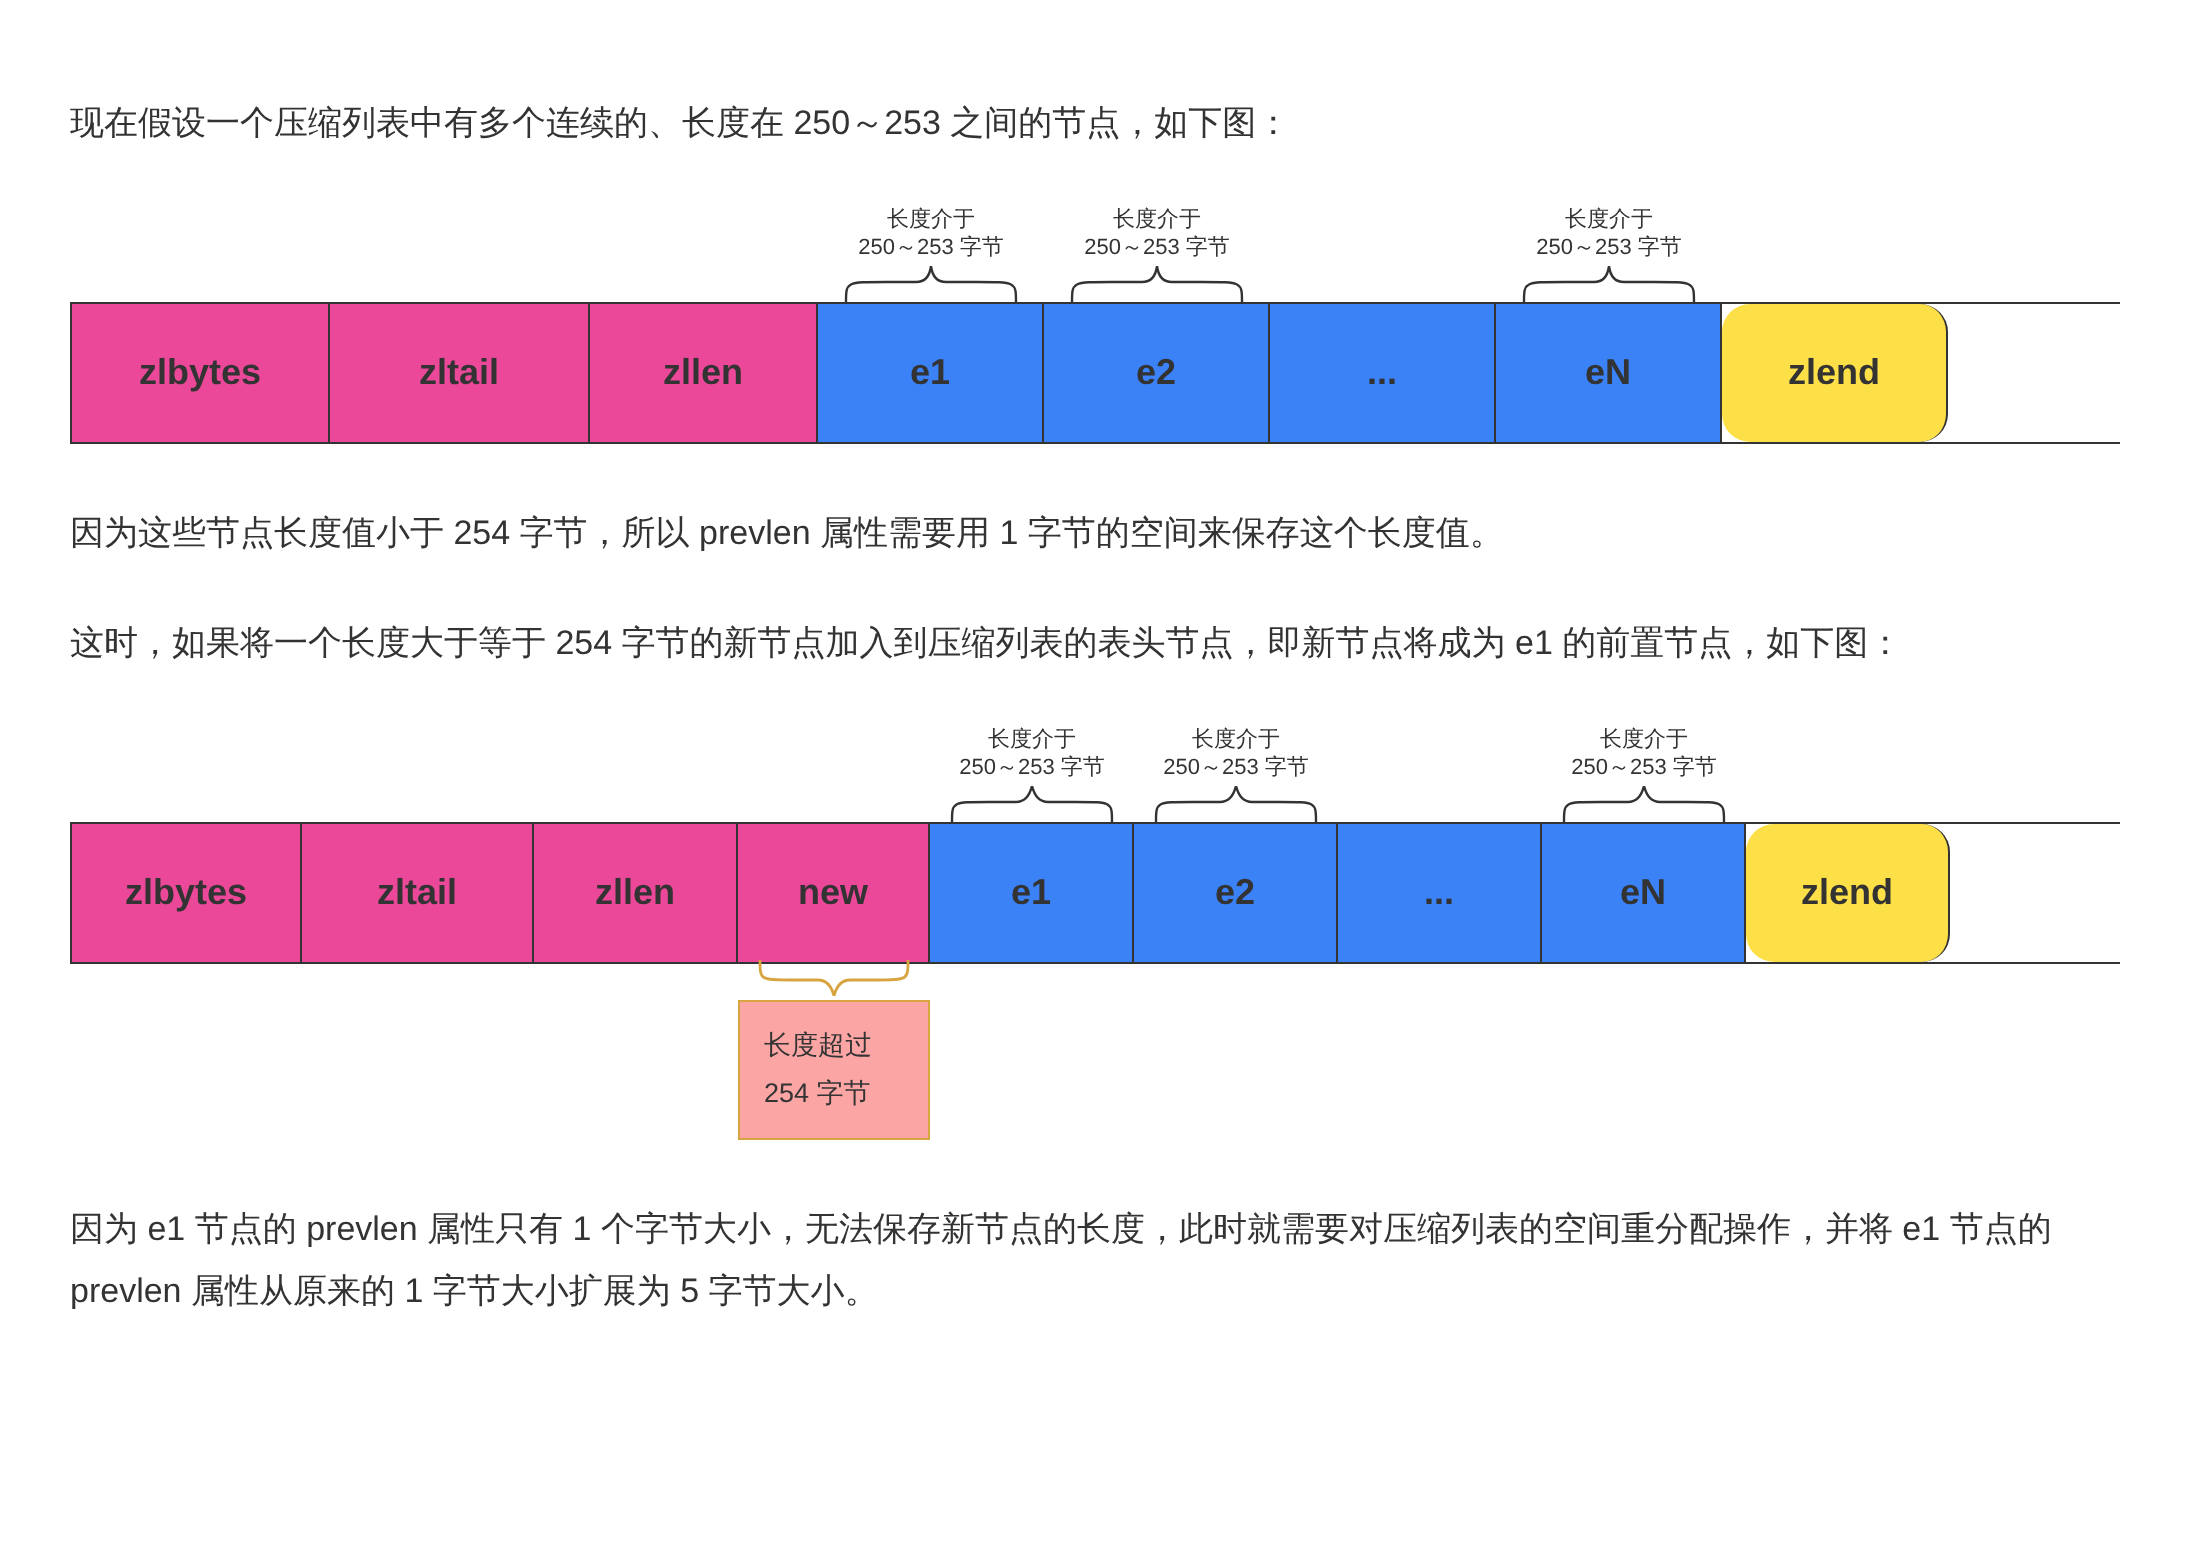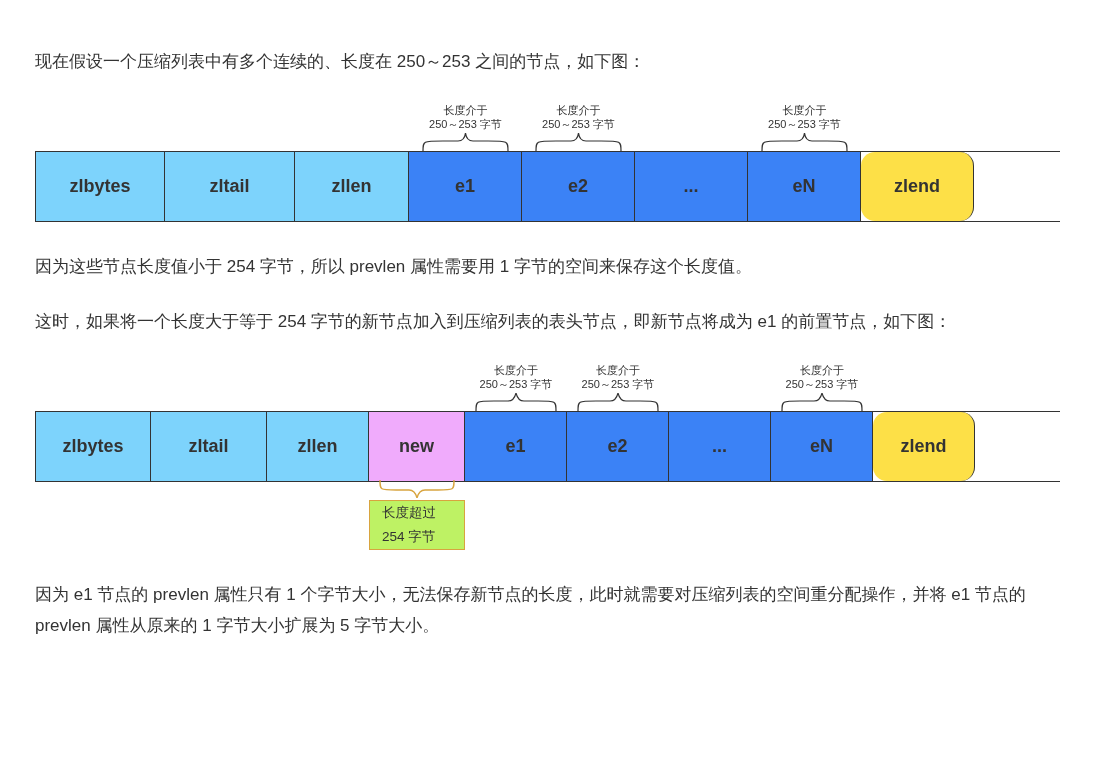--- a/index.html
+++ b/index.html
@@ -52,36 +52,36 @@
     .cell {
       border-right: 1.5px solid #333;
       padding: 18px 0;
       text-align: center;
       font-size: 18px;
       font-weight: 700;
       color: #333;
     }
     .cell:first-child { border-left: 1.5px solid #333; }
     .cell.bold { font-weight: 600; }
-    .cell.blue { background: #7dd3fc; }
+    .cell.blue { background: #ec4899; }
     .cell.green { background: #3b82f6; }
     .cell.red { background: #fde047; border-radius: 14px; }
-    .cell.orange { background: #f0abfc; }
+    .cell.orange { background: #ec4899; }
     .bottom-brace-row {
       display: flex;
       margin-top: -2px;
     }
     .bottom-label-row {
       display: flex;
       margin-top: 2px;
     }
     .label-box {
       border: 1.5px solid #d8a43f;
-      background: #bef264;
-      padding: 0 12px;
+      background: #fca5a5;
+      padding: 10px 12px;
       font-size: 13.5px;
       color: #333;
     }
   </style>
 </head>
 <body>
 
 <p class="para">现在假设一个压缩列表中有多个连续的、长度在 250～253 之间的节点，如下图：</p>
 
 <div class="diagram-wrapper">

